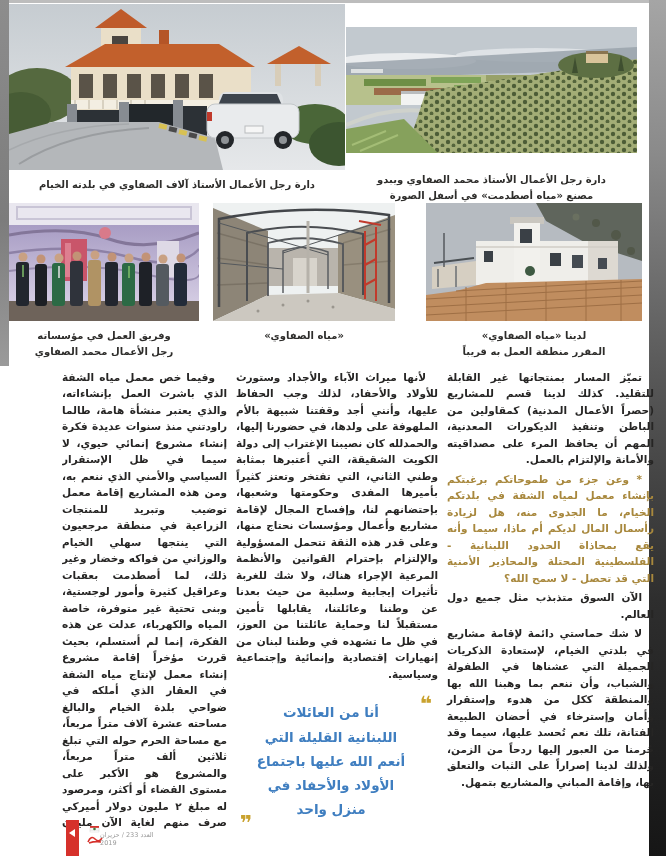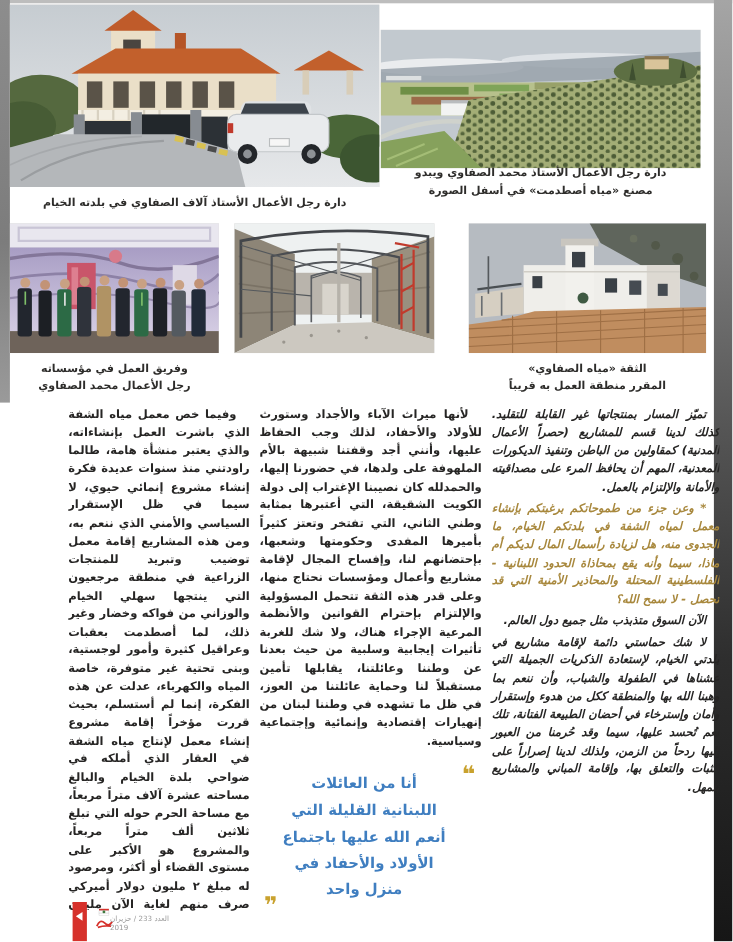--- a/index.html
+++ b/index.html
@@ -19,21 +19,21 @@
     font-size:10px;line-height:1.55;letter-spacing:0;}
   .cap-line{display:block;}
 
   .article{
     position:absolute;left:62px;top:369px;width:592px;height:460px;
     display:flex;flex-direction:row;gap:9px;direction:rtl;
     color:#262524;font-size:10.5px;line-height:1.57;font-weight:700;
     text-align:justify;overflow:hidden;
   }
   .col{flex:none;}
-  .col-r{width:207px;font-style:italic;}
+  .col-r{width:207px;}
   .col-m{width:202px;}
   .col-l{width:165px;}
   .para{margin:0 0 3px 0;text-indent:12px;}
   .para-gold{color:#a8883d;}
 
   .pullquote{
     position:relative;margin:14px 10px 0 6px;padding:4px 22px 6px 14px;
     color:#3f7ec0;font-size:13.5px;line-height:1.8;font-weight:700;
     text-align:center;text-indent:0;
   }
@@ -161,21 +161,21 @@
       <polygon points="60,126 80,64 291,32 291,126" fill="url(#olives)"></polygon>
       <ellipse cx="250" cy="38" rx="38" ry="13" fill="#5d6f43"></ellipse>
       <rect x="240" y="26" width="22" height="10" fill="#d9c49a"></rect>
       <rect x="240" y="24" width="22" height="3" fill="#8a7550"></rect>
       <polygon points="226,46 229,30 232,46" fill="#3f4f30"></polygon>
       <polygon points="272,44 275,28 278,44" fill="#3f4f30"></polygon>
       <polygon points="0,126 0,102 58,92 92,126" fill="#86a15c"></polygon>
       <path d="M6,118 L40,104 M14,124 L52,108" stroke="#a4bd76" stroke-width="2"></path>
     </svg>
   </figure>
-  <div class="caption" style="left:346px;top:150px;width:291px;">
+  <div class="caption" style="left:346px;top:172px;width:291px;">
     <span class="cap-line">دارة رجل الأعمال الأستاذ محمد الصفاوي ويبدو</span>
     <span class="cap-line">مصنع «مياه أصطدمت» في أسفل الصورة</span>
   </div>
 
   <figure style="left:9px;top:203px;width:190px;height:118px">
     <svg viewBox="0 0 190 118" preserveAspectRatio="none">
       <defs>
         <linearGradient id="wall" x1="0" y1="0" x2="0" y2="1">
           <stop offset="0" stop-color="#a89dc4"></stop>
             <stop offset="1" stop-color="#d3cbe2"></stop>
@@ -274,20 +274,21 @@
           <line x1="163" y1="24" x2="163" y2="98"></line>
         <line x1="152" y1="42" x2="163" y2="36"></line>
           <line x1="152" y1="62" x2="163" y2="56"></line>
         <line x1="152" y1="82" x2="163" y2="76"></line>
           <line x1="146" y1="18" x2="168" y2="22"></line>
       </g>
       <line x1="95" y1="18" x2="95" y2="90" stroke="#b6b2aa" stroke-width="3"></line>
     </svg>
   </figure>
   <div class="caption" style="left:213px;top:328px;width:182px;">
+    <span class="cap-line">«مياه الصفاوي»</span>
   </div>
 
   <figure style="left:426px;top:203px;width:216px;height:118px">
     <svg viewBox="0 0 216 118" preserveAspectRatio="none">
       <rect x="0" y="0" width="216" height="118" fill="#b6bbc1"></rect>
       <polygon points="110,0 216,0 216,58 160,40 120,18" fill="#5f655c"></polygon>
       <circle cx="170" cy="20" r="4" fill="#525849"></circle>
         <circle cx="190" cy="32" r="5" fill="#525849"></circle>
       <circle cx="150" cy="14" r="3.5" fill="#6a7060"></circle>
         <circle cx="205" cy="48" r="4" fill="#525849"></circle>
@@ -315,21 +316,21 @@
         <line x1="40" y1="84" x2="40" y2="118"></line>
           <line x1="80" y1="80" x2="80" y2="118"></line>
         <line x1="120" y1="79" x2="120" y2="118"></line>
           <line x1="160" y1="78" x2="160" y2="118"></line>
         <line x1="195" y1="77" x2="195" y2="118"></line>
       </g>
       <circle cx="104" cy="68" r="5" fill="#3f5a43"></circle>
     </svg>
   </figure>
   <div class="caption" style="left:426px;top:328px;width:216px;">
-    <span class="cap-line">الثقة «مياه الصفاوي»</span>
+    <span class="cap-line">لدينا «مياه الصفاوي»</span>
     <span class="cap-line">المقرر منطقة العمل به قريباً</span>
   </div>
 
   <main class="article">
     <div class="col col-r">
       <p class="para">تميّز المسار بمنتجاتها غير القابلة للتقليد. كذلك لدينا قسم للمشاريع (حصراً الأعمال المدنية) كمقاولين من الباطن وتنفيذ الديكورات المعدنية، المهم أن يحافظ المرء على مصداقيته والأمانة والإلتزام بالعمل.</p>
       <p class="para para-gold">* وعن جزء من طموحاتكم برغبتكم بإنشاء معمل لمياه الشفة في بلدتكم الخيام، ما الجدوى منه، هل لزيادة رأسمال المال لديكم أم ماذا، سيما وأنه يقع بمحاذاة الحدود اللبنانية - الفلسطينية المحتلة والمحاذير الأمنية التي قد تحصل - لا سمح الله؟</p>
       <p class="para">الآن السوق متذبذب مثل جميع دول العالم.</p>
       <p class="para">لا شك حماستي دائمة لإقامة مشاريع في بلدتي الخيام، لإستعادة الذكريات الجميلة التي عشناها في الطفولة والشباب، وأن ننعم بما وهبنا الله بها والمنطقة ككل من هدوء وإستقرار وأمان وإسترخاء في أحضان الطبيعة الفتانة، تلك نعم تُحسد عليها، سيما وقد حُرمنا من العبور إليها ردحاً من الزمن، ولذلك لدينا إصراراً على الثبات والتعلق بها، وإقامة المباني والمشاريع بتمهل.</p>
     </div>

